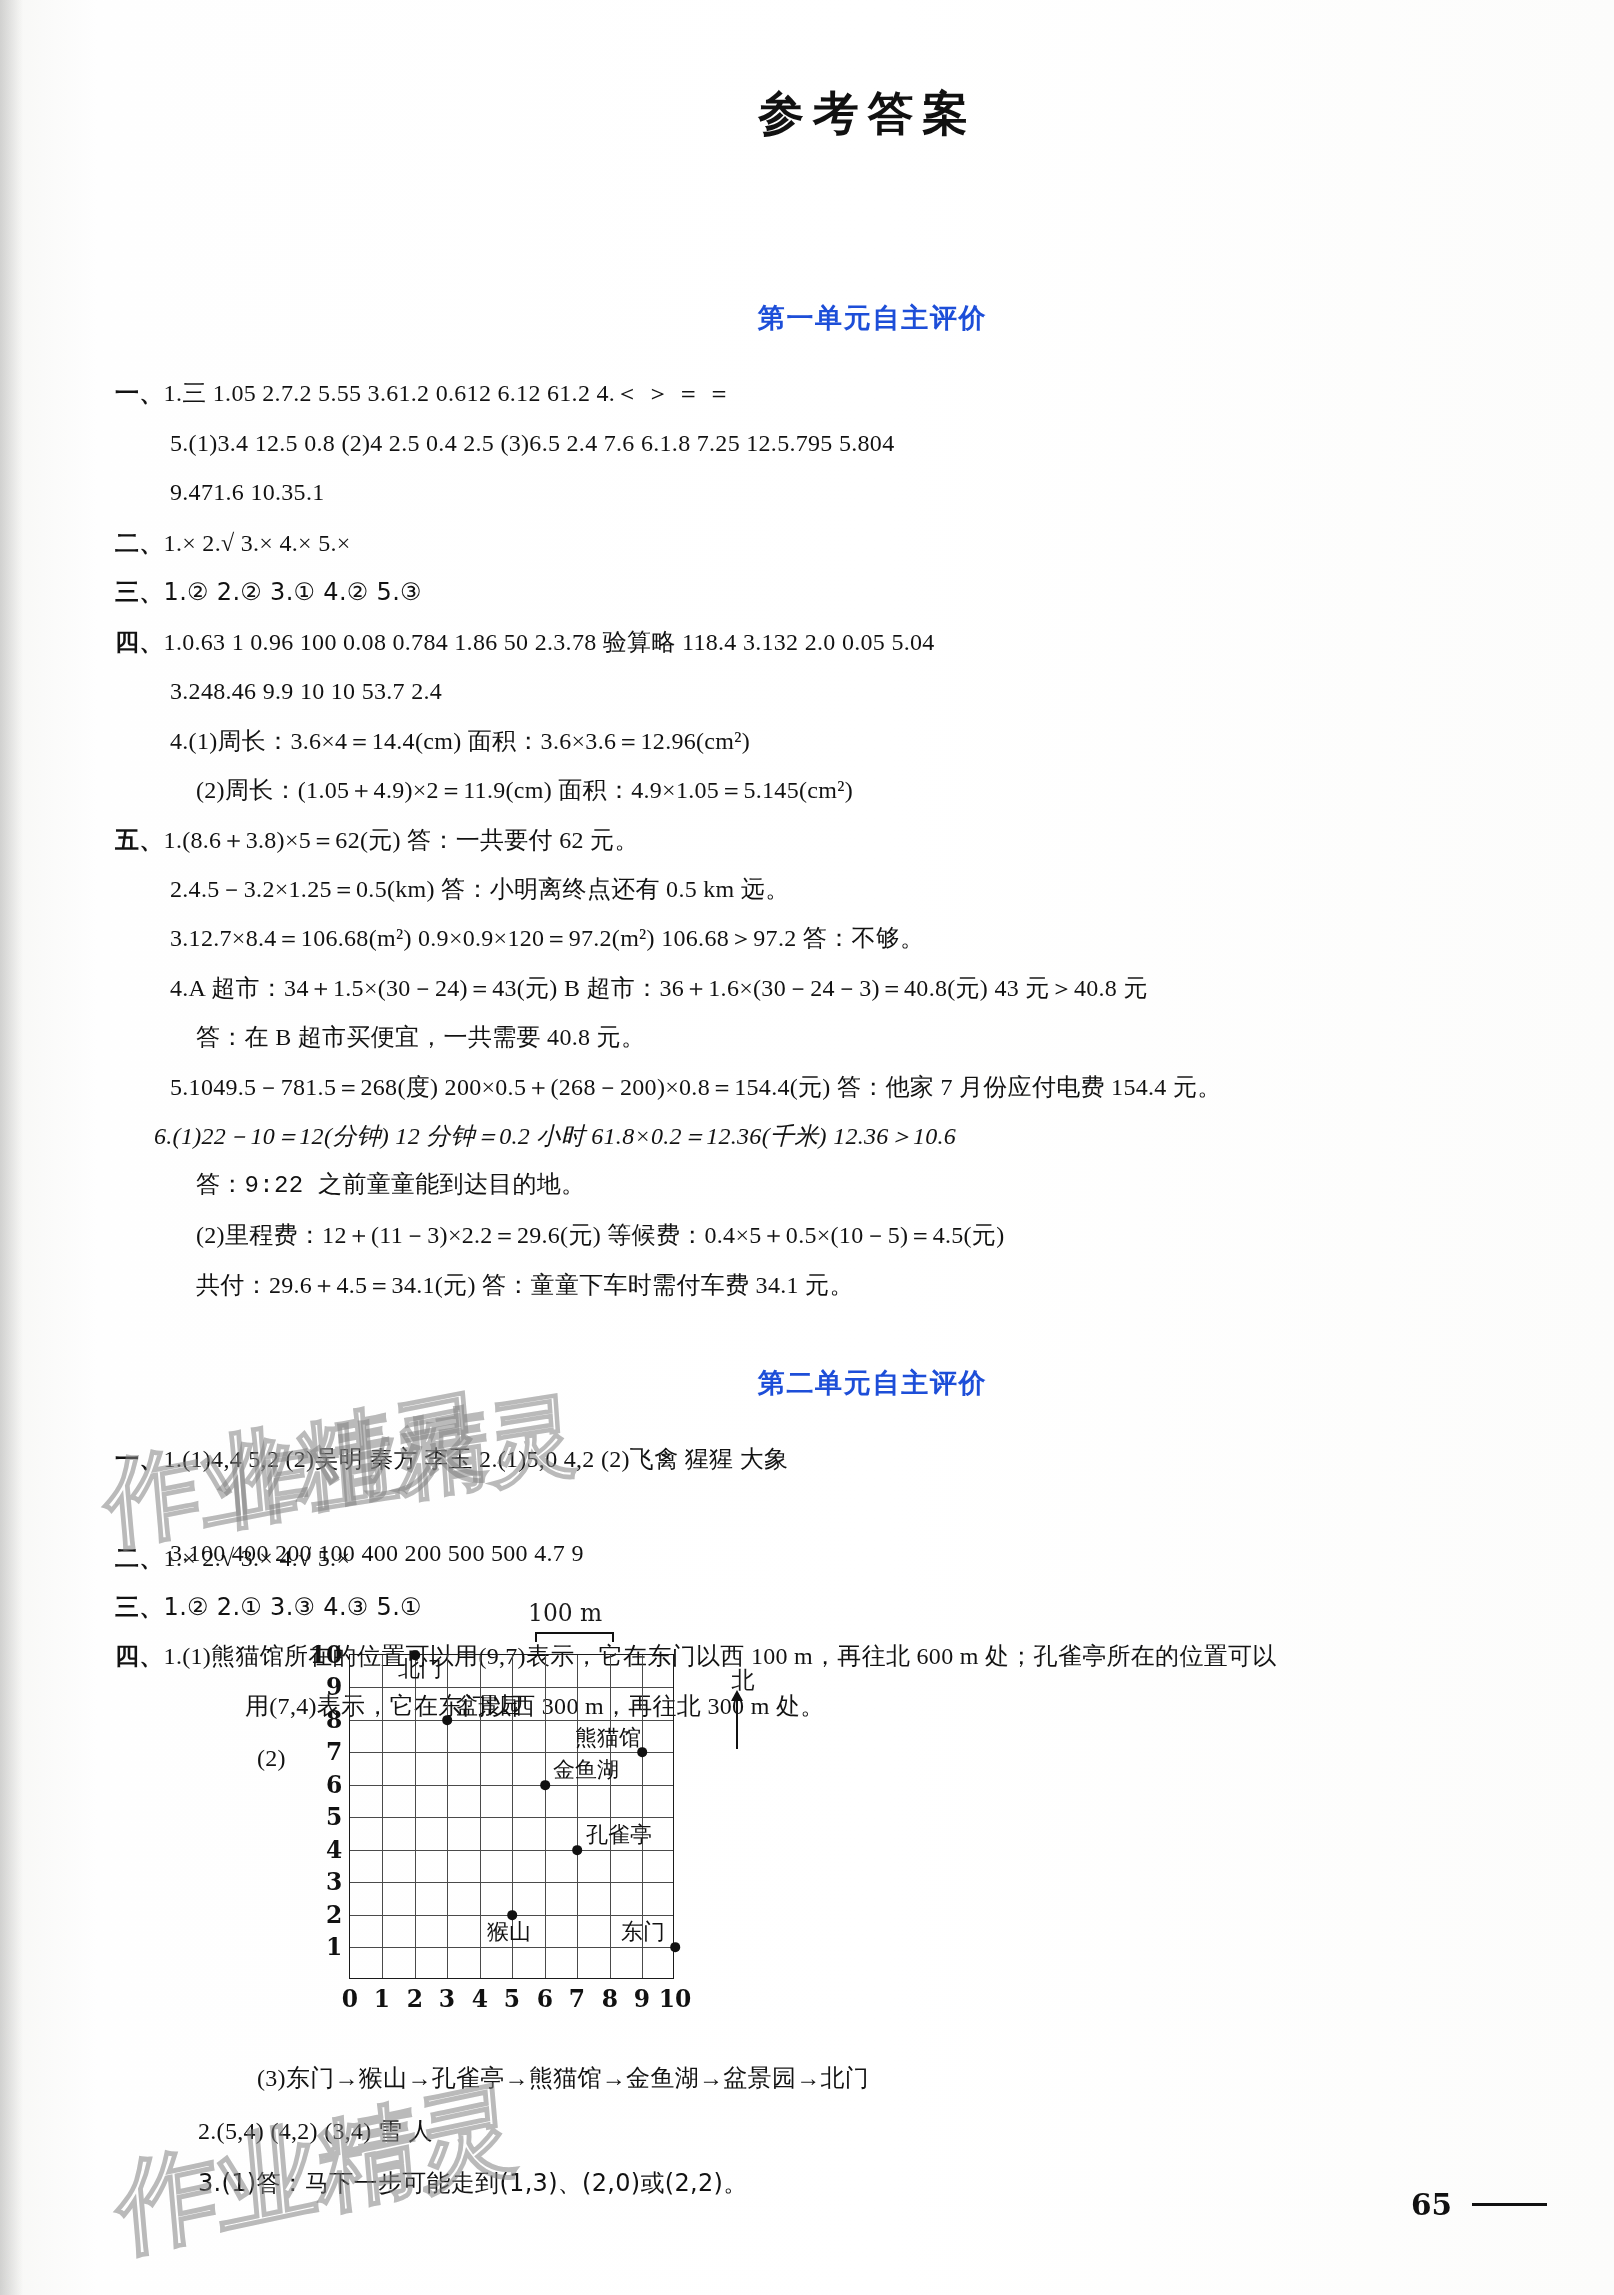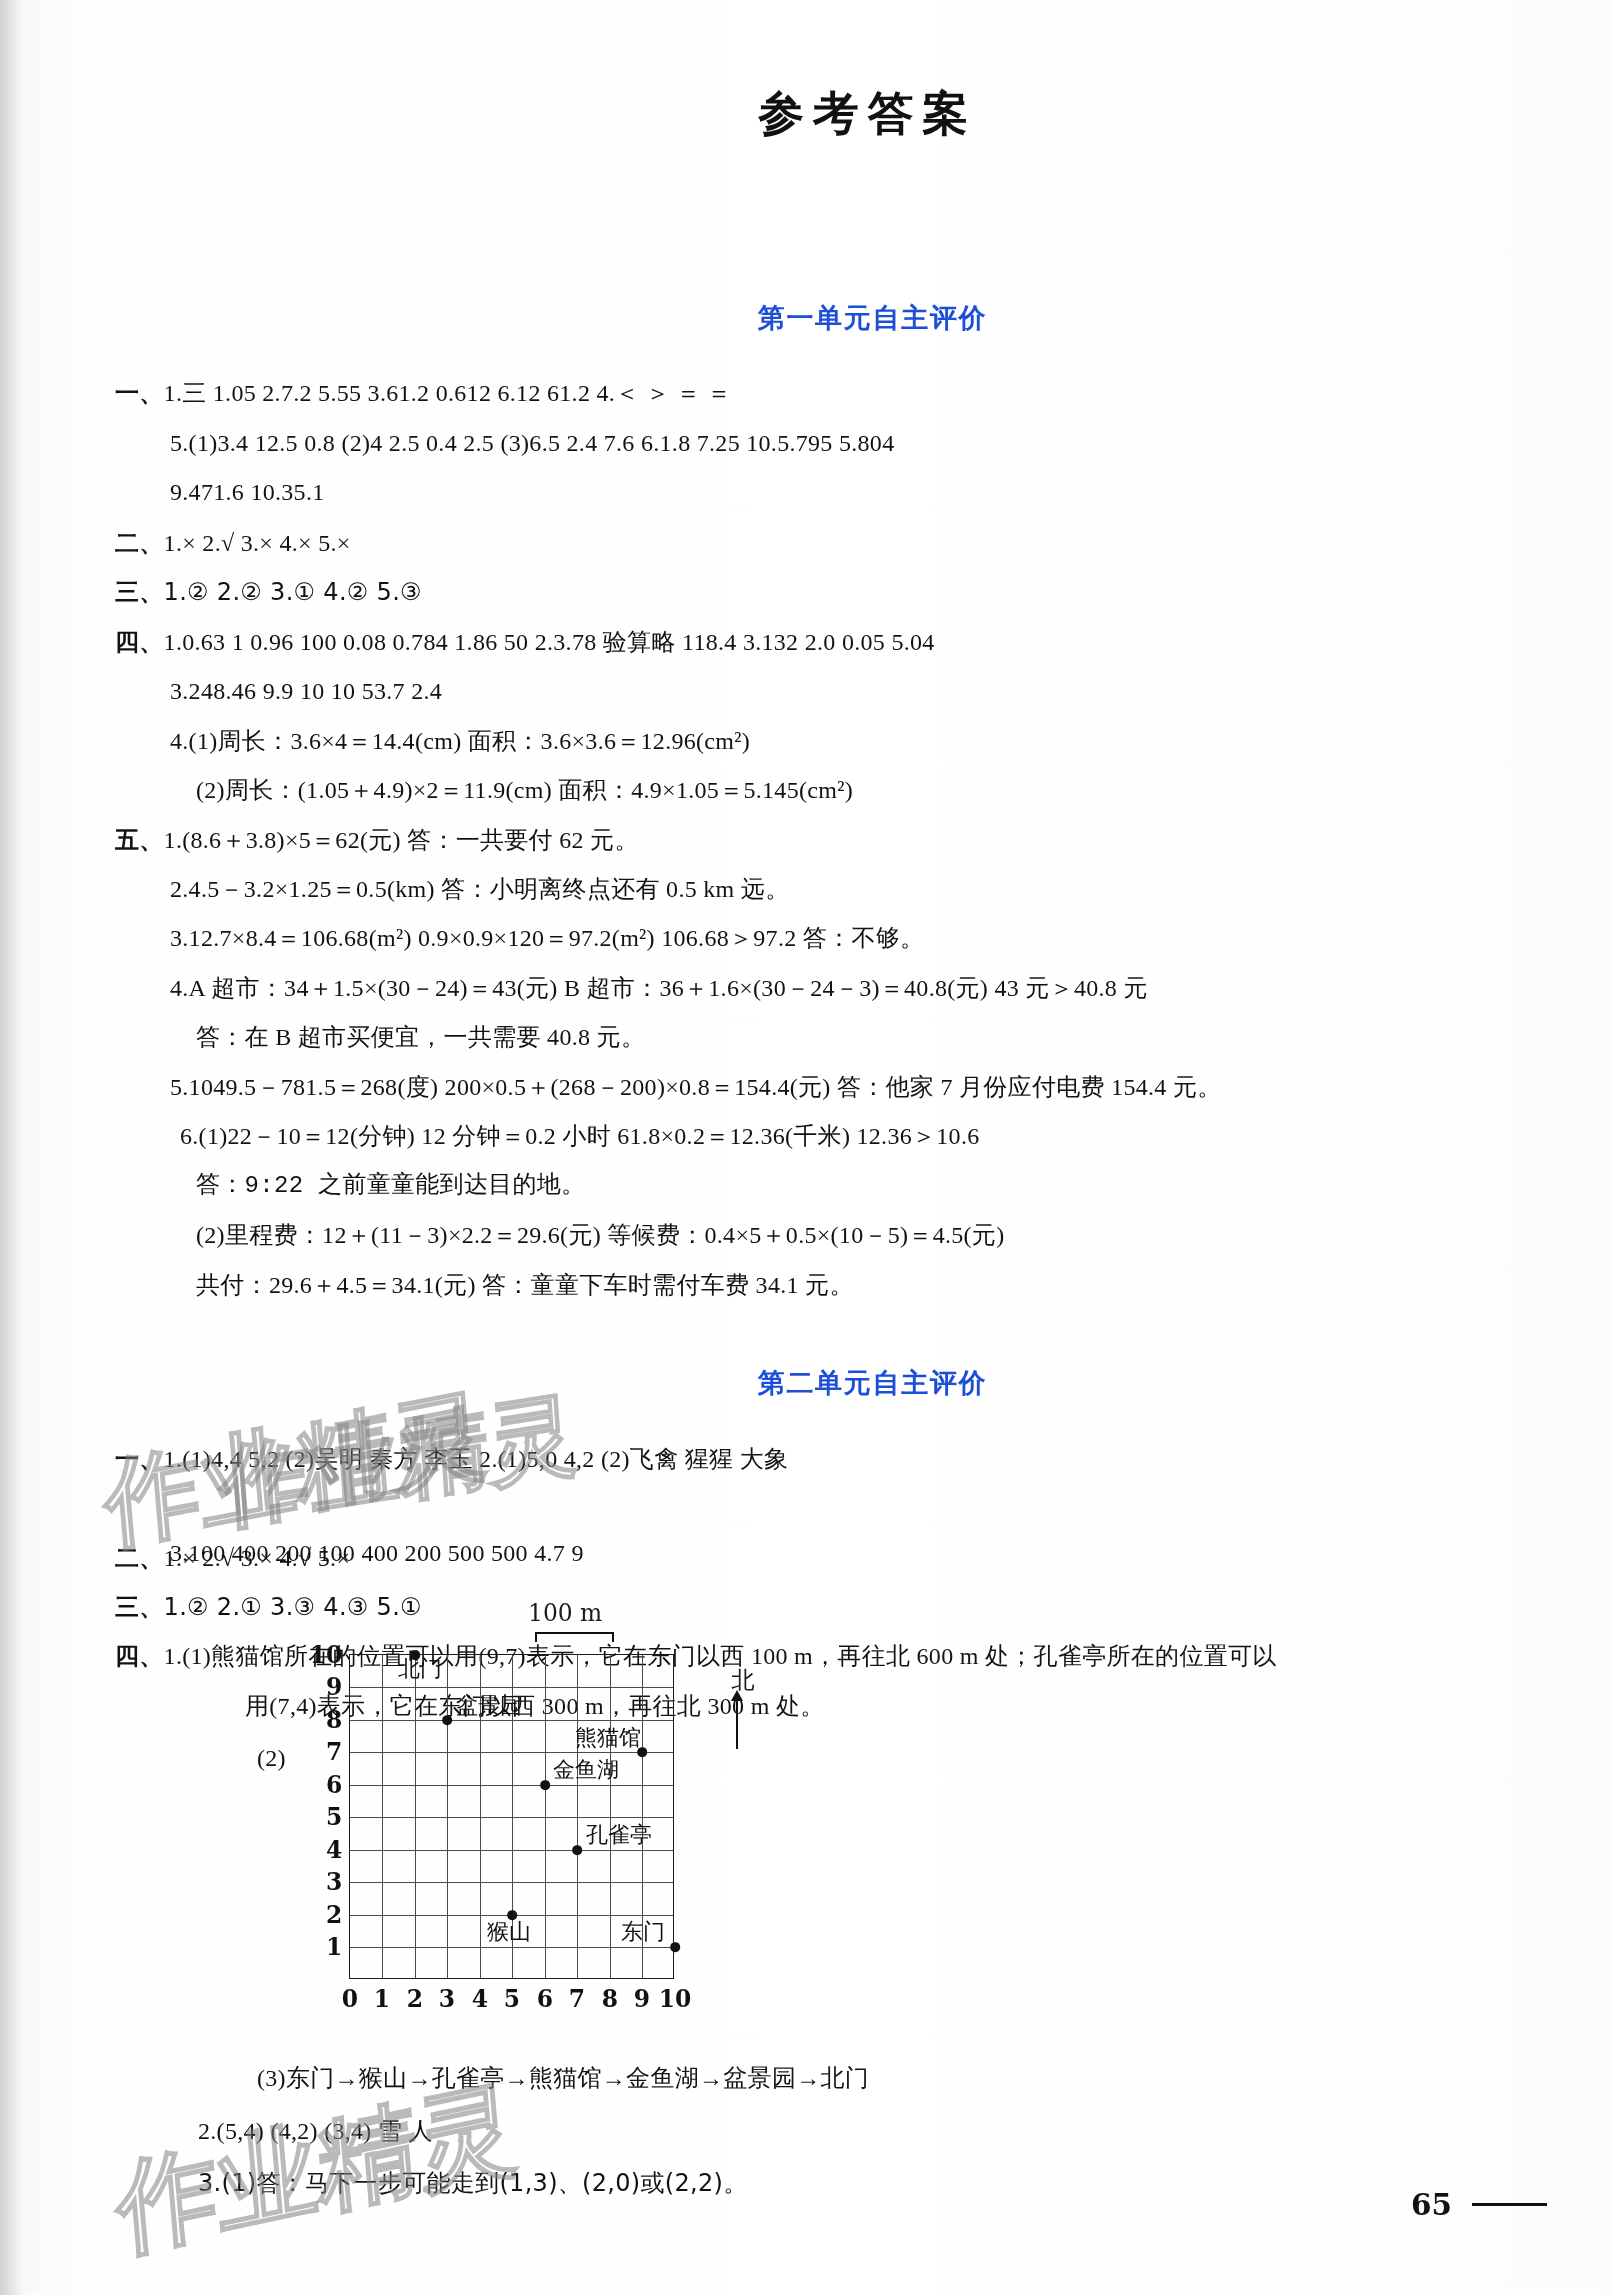--- a/index.html
+++ b/index.html
@@ -223,21 +223,21 @@
   <div class="left-edge-shadow"></div>
 
   <div class="doc-title">参考答案</div>
 
   <div class="unit-header" style="top:300px;">第一单元自主评价</div>
 
   <div class="ln" style="left:115px; top:380px;">
     <span class="cn idx">一、</span><span>1.三  1.05  2.7.2  5.55  3.61.2  0.612  6.12  61.2  4.＜  ＞  ＝  ＝</span>
   </div>
   <div class="ln" style="left:170px; top:430px;">
-    <span>5.(1)3.4  12.5  0.8  (2)4  2.5  0.4  2.5  (3)6.5  2.4  7.6  6.1.8  7.25  10.5.795  5.804</span>
+    <span>5.(1)3.4  12.5  0.8  (2)4  2.5  0.4  2.5  (3)6.5  2.4  7.6  6.1.8  7.25  12.5.795  5.804</span>
   </div>
   <div class="ln" style="left:170px; top:479px;">
     <span>9.471.6  10.35.1</span>
   </div>
 
   <div class="ln" style="left:115px; top:530px;">
     <span class="cn idx">二、</span><span>1.×  2.√  3.×  4.×  5.×</span>
   </div>
 
   <div class="ln" style="left:115px; top:579px;">
@@ -268,21 +268,21 @@
   </div>
   <div class="ln" style="left:170px; top:975px;">
     <span>4.A 超市：34＋1.5×(30－24)＝43(元)   B 超市：36＋1.6×(30－24－3)＝40.8(元)   43 元＞40.8 元</span>
   </div>
   <div class="ln" style="left:196px; top:1024px;">
     <span>答：在 B 超市买便宜，一共需要 40.8 元。</span>
   </div>
   <div class="ln" style="left:170px; top:1074px;">
     <span>5.1049.5－781.5＝268(度)   200×0.5＋(268－200)×0.8＝154.4(元)   答：他家 7 月份应付电费 154.4 元。</span>
   </div>
-  <div class="ln" style="left:180px; top:1123px;">
+  <div class="ln" style="left:154px; top:1123px;font-style:italic;">
     <span>6.(1)22－10＝12(分钟)   12 分钟＝0.2 小时    61.8×0.2＝12.36(千米)   12.36＞10.6</span>
   </div>
   <div class="ln" style="left:196px; top:1173px;font-family:Liberation Mono, monospace;">
     <span>答：9:22 之前童童能到达目的地。</span>
   </div>
   <div class="ln" style="left:196px; top:1222px;">
     <span>(2)里程费：12＋(11－3)×2.2＝29.6(元)   等候费：0.4×5＋0.5×(10－5)＝4.5(元)</span>
   </div>
   <div class="ln" style="left:196px; top:1272px;">
     <span>共付：29.6＋4.5＝34.1(元)   答：童童下车时需付车费 34.1 元。</span>

